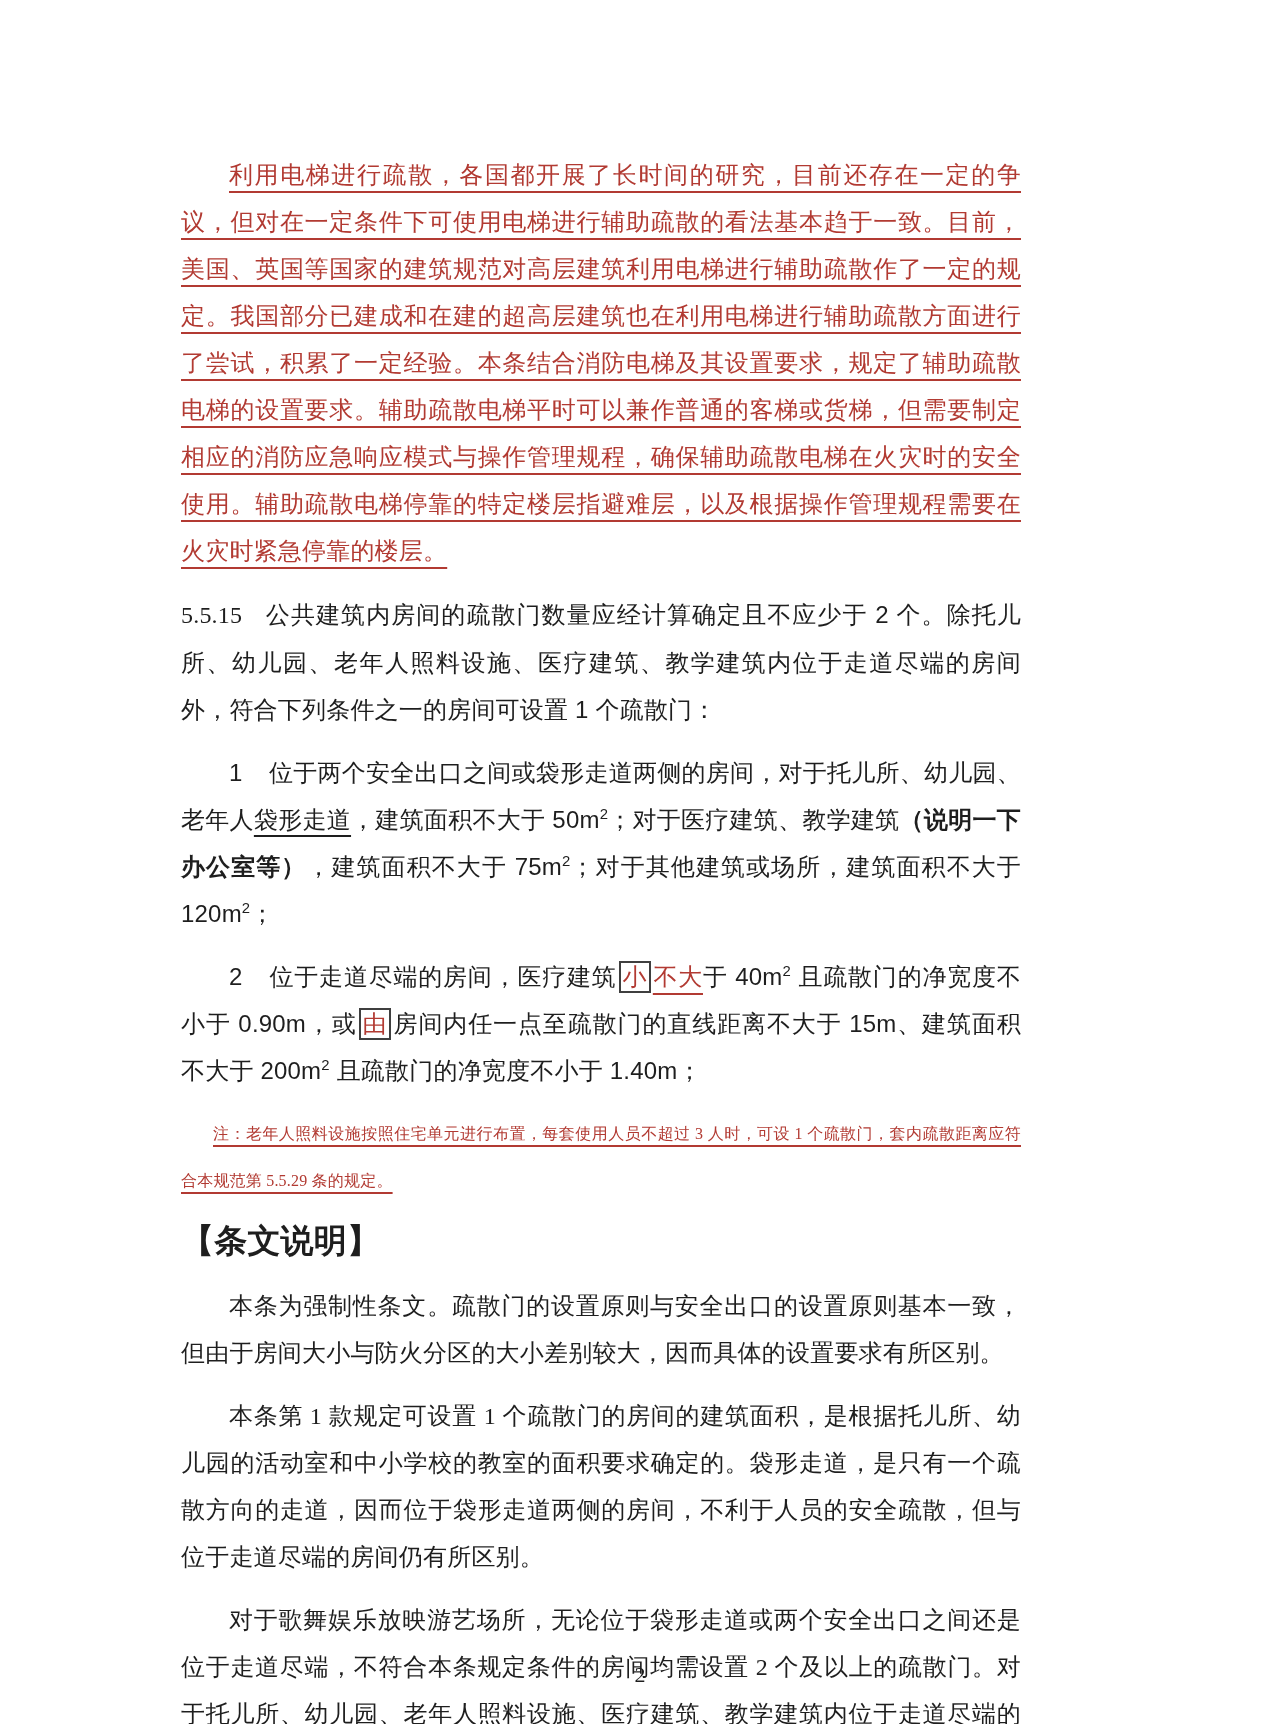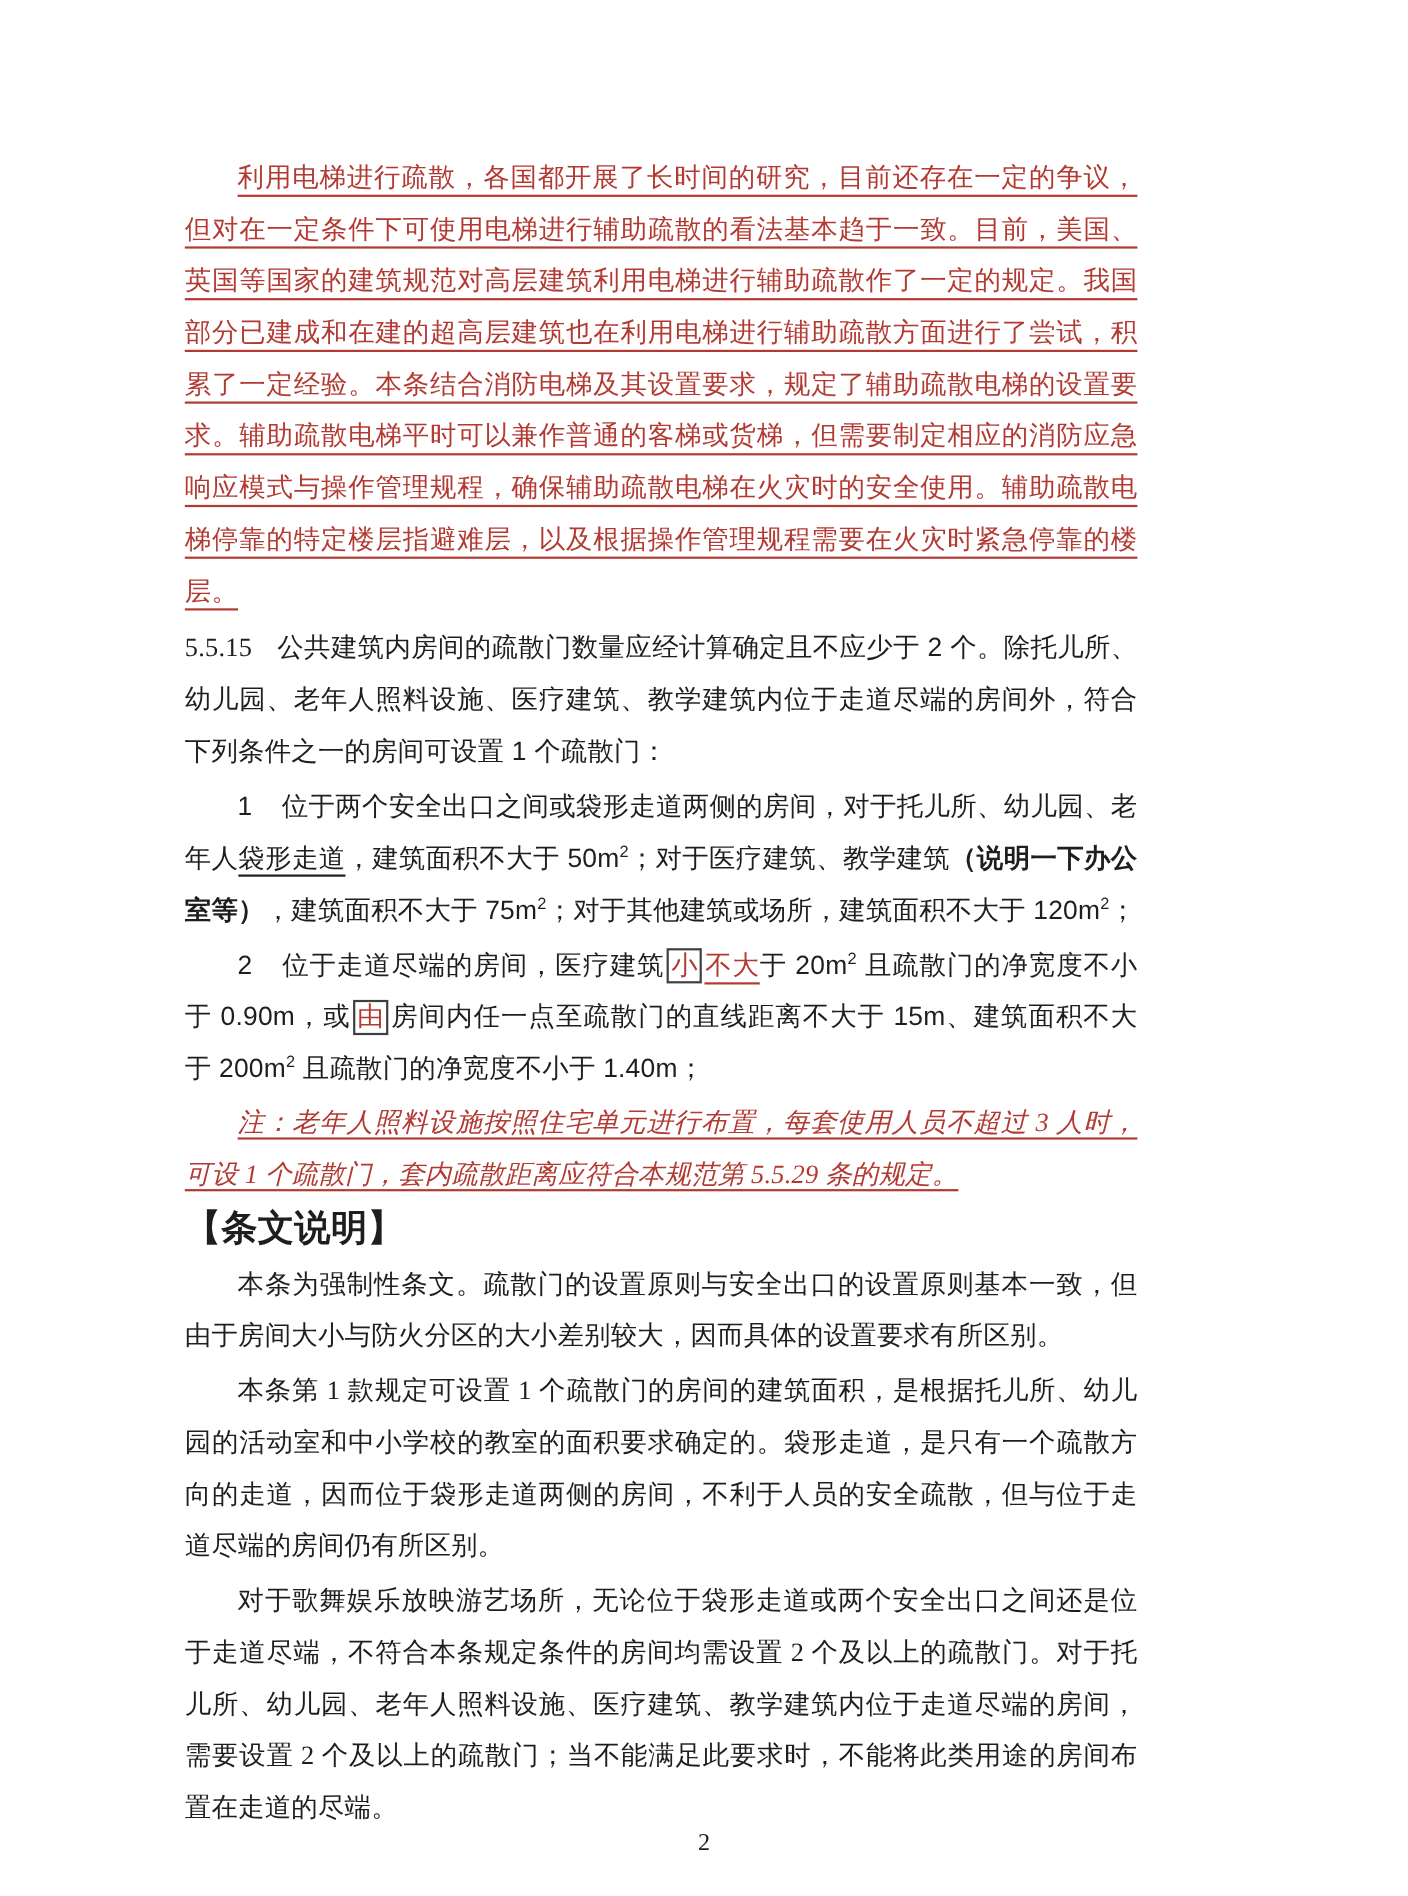--- a/index.html
+++ b/index.html
@@ -14,21 +14,21 @@
     background:var(--page_bg);
     position:relative;
     font-family:"Liberation Serif","DejaVu Serif",serif;
     color:var(--ink);
     overflow:hidden;
   }
   .page{
     position:absolute;left:165px;top:136px;width:872px;
   }
   p{
-    margin:3px;
+    margin:16px;
     font-size:24px;
     line-height:47px;
     text-align:justify;
     letter-spacing:0.2px;
   }
   .indent{text-indent:2em;}
   .sans{font-family:"Liberation Sans","DejaVu Sans",sans-serif;}
   .red-ins{
     color:var(--red);
     text-decoration:underline;
@@ -50,21 +50,21 @@
     line-height:1.15;
     text-indent:0;
     color:var(--red);
   }
   .bold-note{font-family:"Liberation Sans","DejaVu Sans",sans-serif;font-weight:bold;}
   .heading{
     font-family:Liberation Mono, monospace;
     font-weight:bold;
     font-size:33px;
   }
-  .note-p{font-size:24px;text-underline-offset:6px;font-style:italic;}
+  .note-p{font-size:16px;text-underline-offset:6px;}
   .clause-num{margin-right:0.95em;}
   .item-num{margin-right:1.1em;}
   sup{font-size:0.62em;line-height:0;vertical-align:super;}
   .page-num{
     position:absolute;left:0;right:0;top:1662px;
     text-align:center;
     font-size:22px;
     color:var(--ink);
   }
 </style>
@@ -72,21 +72,21 @@
 <body>
 
 <div class="page">
 
   <p class="indent red-ins">利用电梯进行疏散，各国都开展了长时间的研究，目前还存在一定的争议，但对在一定条件下可使用电梯进行辅助疏散的看法基本趋于一致。目前，美国、英国等国家的建筑规范对高层建筑利用电梯进行辅助疏散作了一定的规定。我国部分已建成和在建的超高层建筑也在利用电梯进行辅助疏散方面进行了尝试，积累了一定经验。本条结合消防电梯及其设置要求，规定了辅助疏散电梯的设置要求。辅助疏散电梯平时可以兼作普通的客梯或货梯，但需要制定相应的消防应急响应模式与操作管理规程，确保辅助疏散电梯在火灾时的安全使用。辅助疏散电梯停靠的特定楼层指避难层，以及根据操作管理规程需要在火灾时紧急停靠的楼层。</p>
 
   <p class="sans"><span class="clause-num" style="font-family:Liberation Serif, serif;">5.5.15</span><span>公共建筑内房间的疏散门数量应经计算确定且不应少于 2 个。除托儿所、幼儿园、老年人照料设施、医疗建筑、教学建筑内位于走道尽端的房间外，符合下列条件之一的房间可设置 1 个疏散门：</span></p>
 
   <p class="indent sans"><span class="item-num">1</span><span>位于两个安全出口之间或袋形走道两侧的房间，对于托儿所、幼儿园、老年人</span><span class="u-black">袋形走道</span><span>，建筑面积不大于 50m</span><sup>2</sup><span>；对于医疗建筑、教学建筑</span><span class="bold-note">（说明一下办公室等）</span><span>，建筑面积不大于 75m</span><sup>2</sup><span>；对于其他建筑或场所，建筑面积不大于 120m</span><sup>2</sup><span>；</span></p>
 
-  <p class="indent sans"><span class="item-num">2</span><span>位于走道尽端的房间，医疗建筑</span><span class="boxed">小</span><span class="red-ins">不大</span><span>于 20m</span><sup>2</sup><span> 且疏散门的净宽度不小于 0.90m，或</span><span class="boxed">由</span><span>房间内任一点至疏散门的直线距离不大于 15m、建筑面积不大于 200m</span><sup>2</sup><span> 且疏散门的净宽度不小于 1.40m；</span></p>
+  <p class="indent sans"><span class="item-num">2</span><span>位于走道尽端的房间，医疗建筑</span><span class="boxed">小</span><span class="red-ins">不大</span><span>于 40m</span><sup>2</sup><span> 且疏散门的净宽度不小于 0.90m，或</span><span class="boxed">由</span><span>房间内任一点至疏散门的直线距离不大于 15m、建筑面积不大于 200m</span><sup>2</sup><span> 且疏散门的净宽度不小于 1.40m；</span></p>
 
 
   <p class="indent red-ins note-p">注：老年人照料设施按照住宅单元进行布置，每套使用人员不超过 3 人时，可设 1 个疏散门，套内疏散距离应符合本规范第 5.5.29 条的规定。</p>
 
   <p class="heading">【条文说明】</p>
 
   <p class="indent">本条为强制性条文。疏散门的设置原则与安全出口的设置原则基本一致，但由于房间大小与防火分区的大小差别较大，因而具体的设置要求有所区别。</p>
   <p class="indent">本条第 1 款规定可设置 1 个疏散门的房间的建筑面积，是根据托儿所、幼儿园的活动室和中小学校的教室的面积要求确定的。袋形走道，是只有一个疏散方向的走道，因而位于袋形走道两侧的房间，不利于人员的安全疏散，但与位于走道尽端的房间仍有所区别。</p>
   <p class="indent">对于歌舞娱乐放映游艺场所，无论位于袋形走道或两个安全出口之间还是位于走道尽端，不符合本条规定条件的房间均需设置 2 个及以上的疏散门。对于托儿所、幼儿园、老年人照料设施、医疗建筑、教学建筑内位于走道尽端的房间，需要设置 2 个及以上的疏散门；当不能满足此要求时，不能将此类用途的房间布置在走道的尽端。</p>
 

